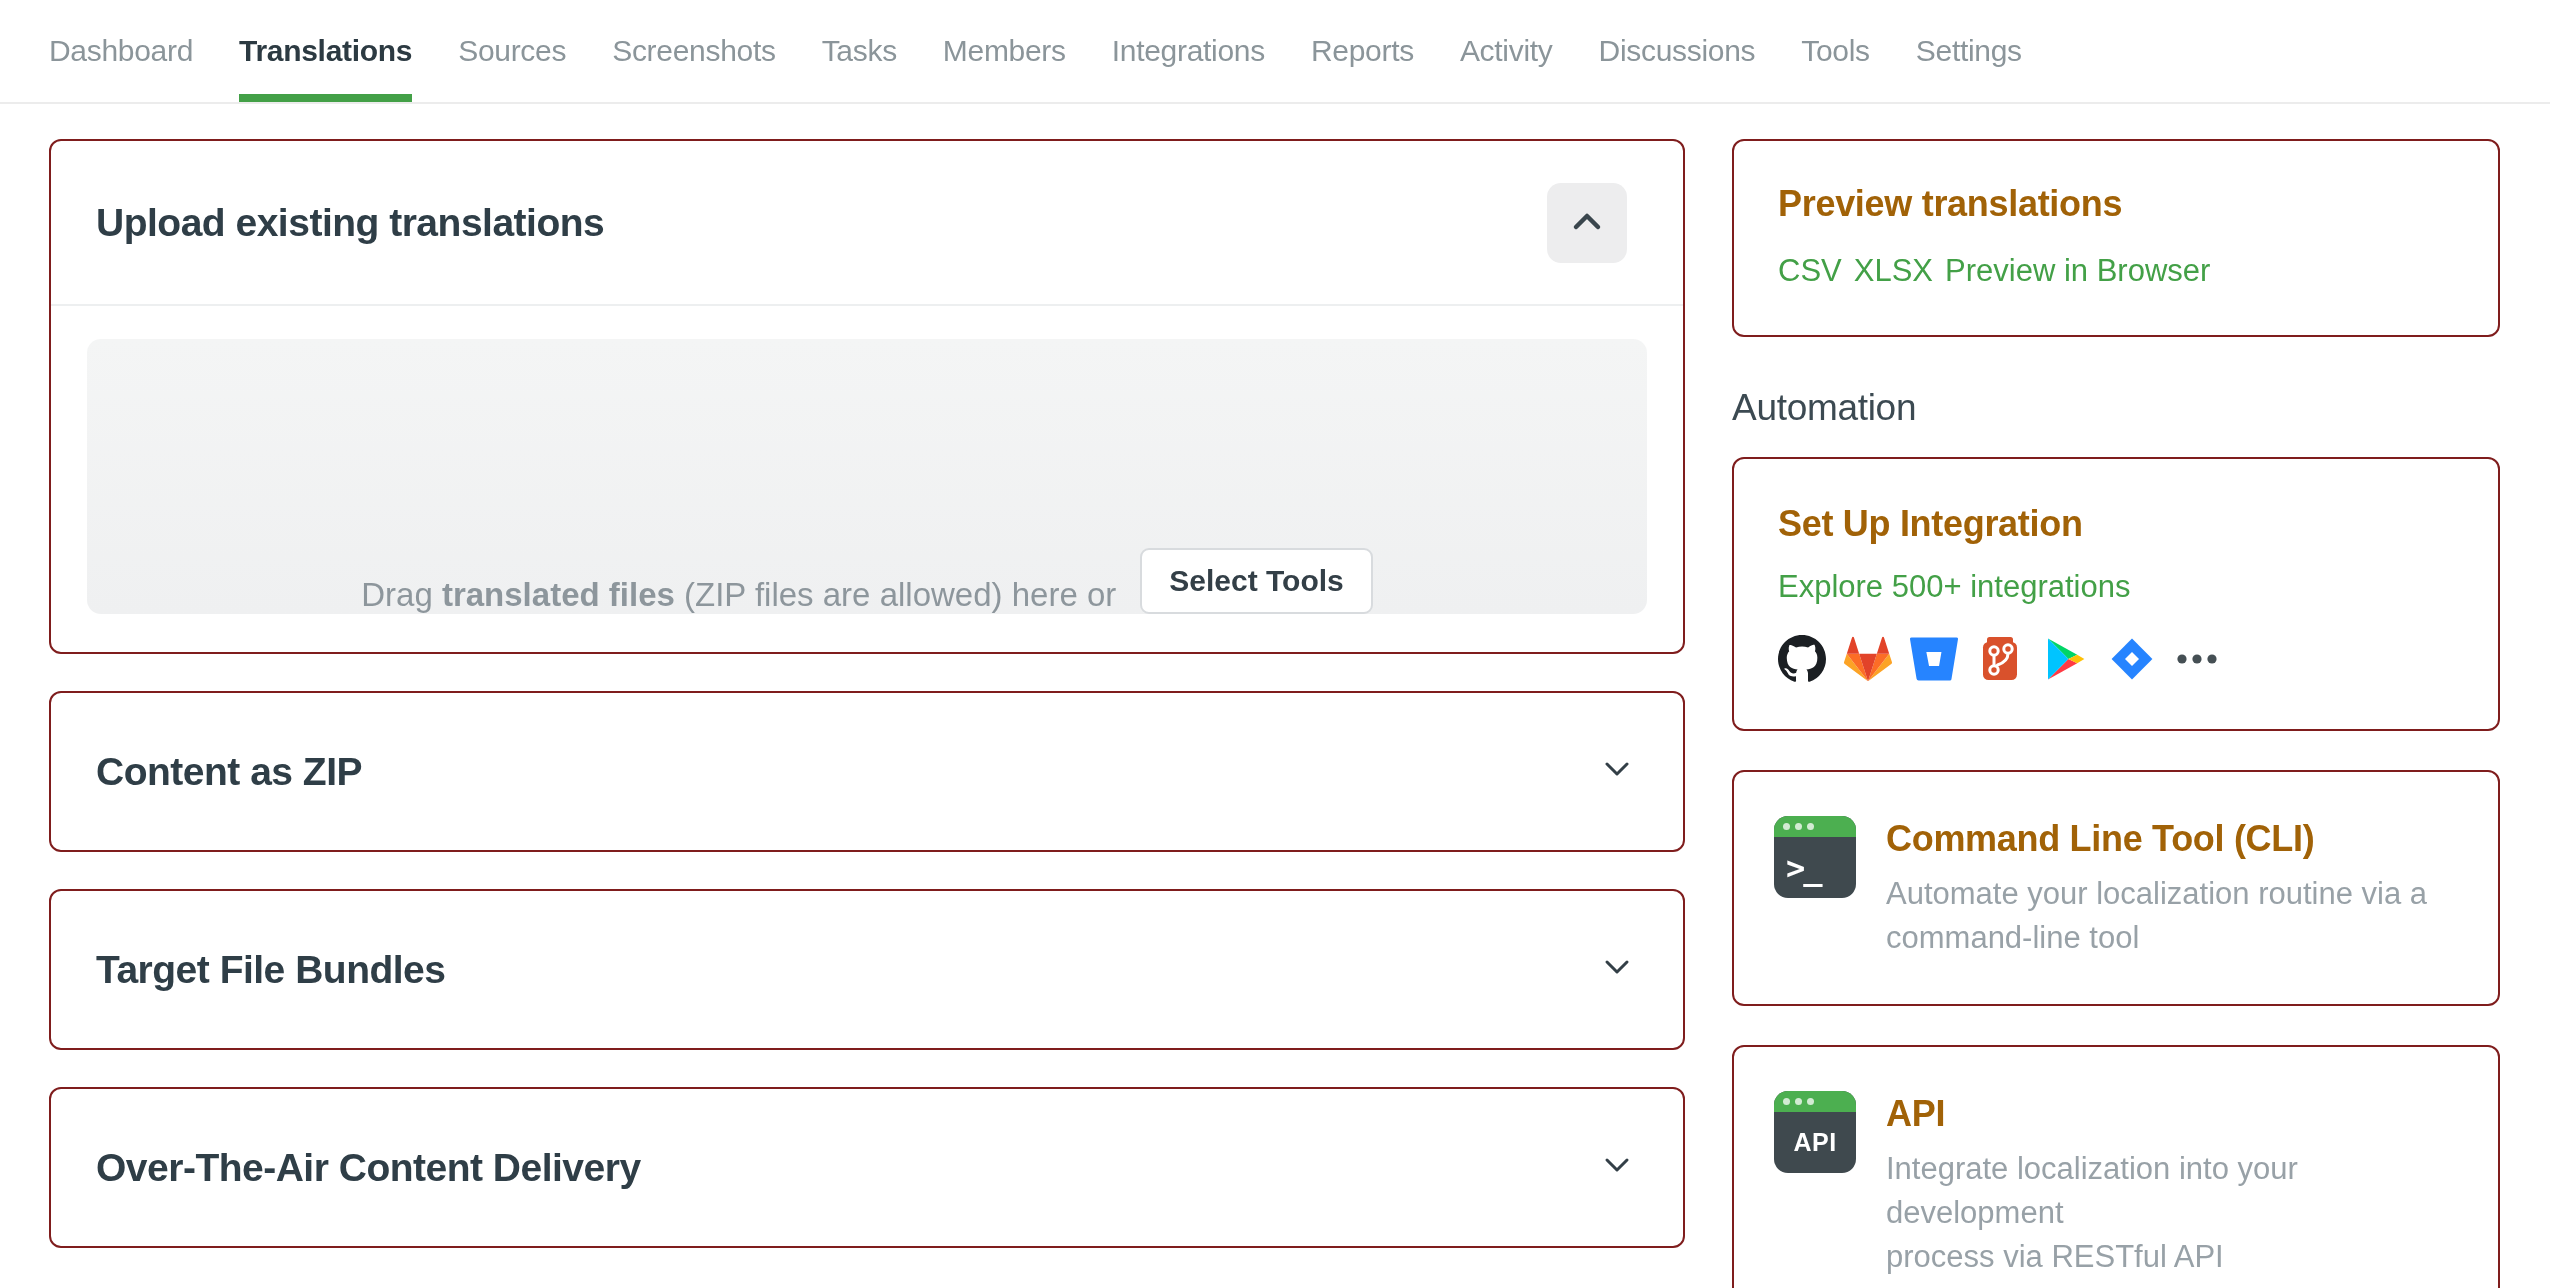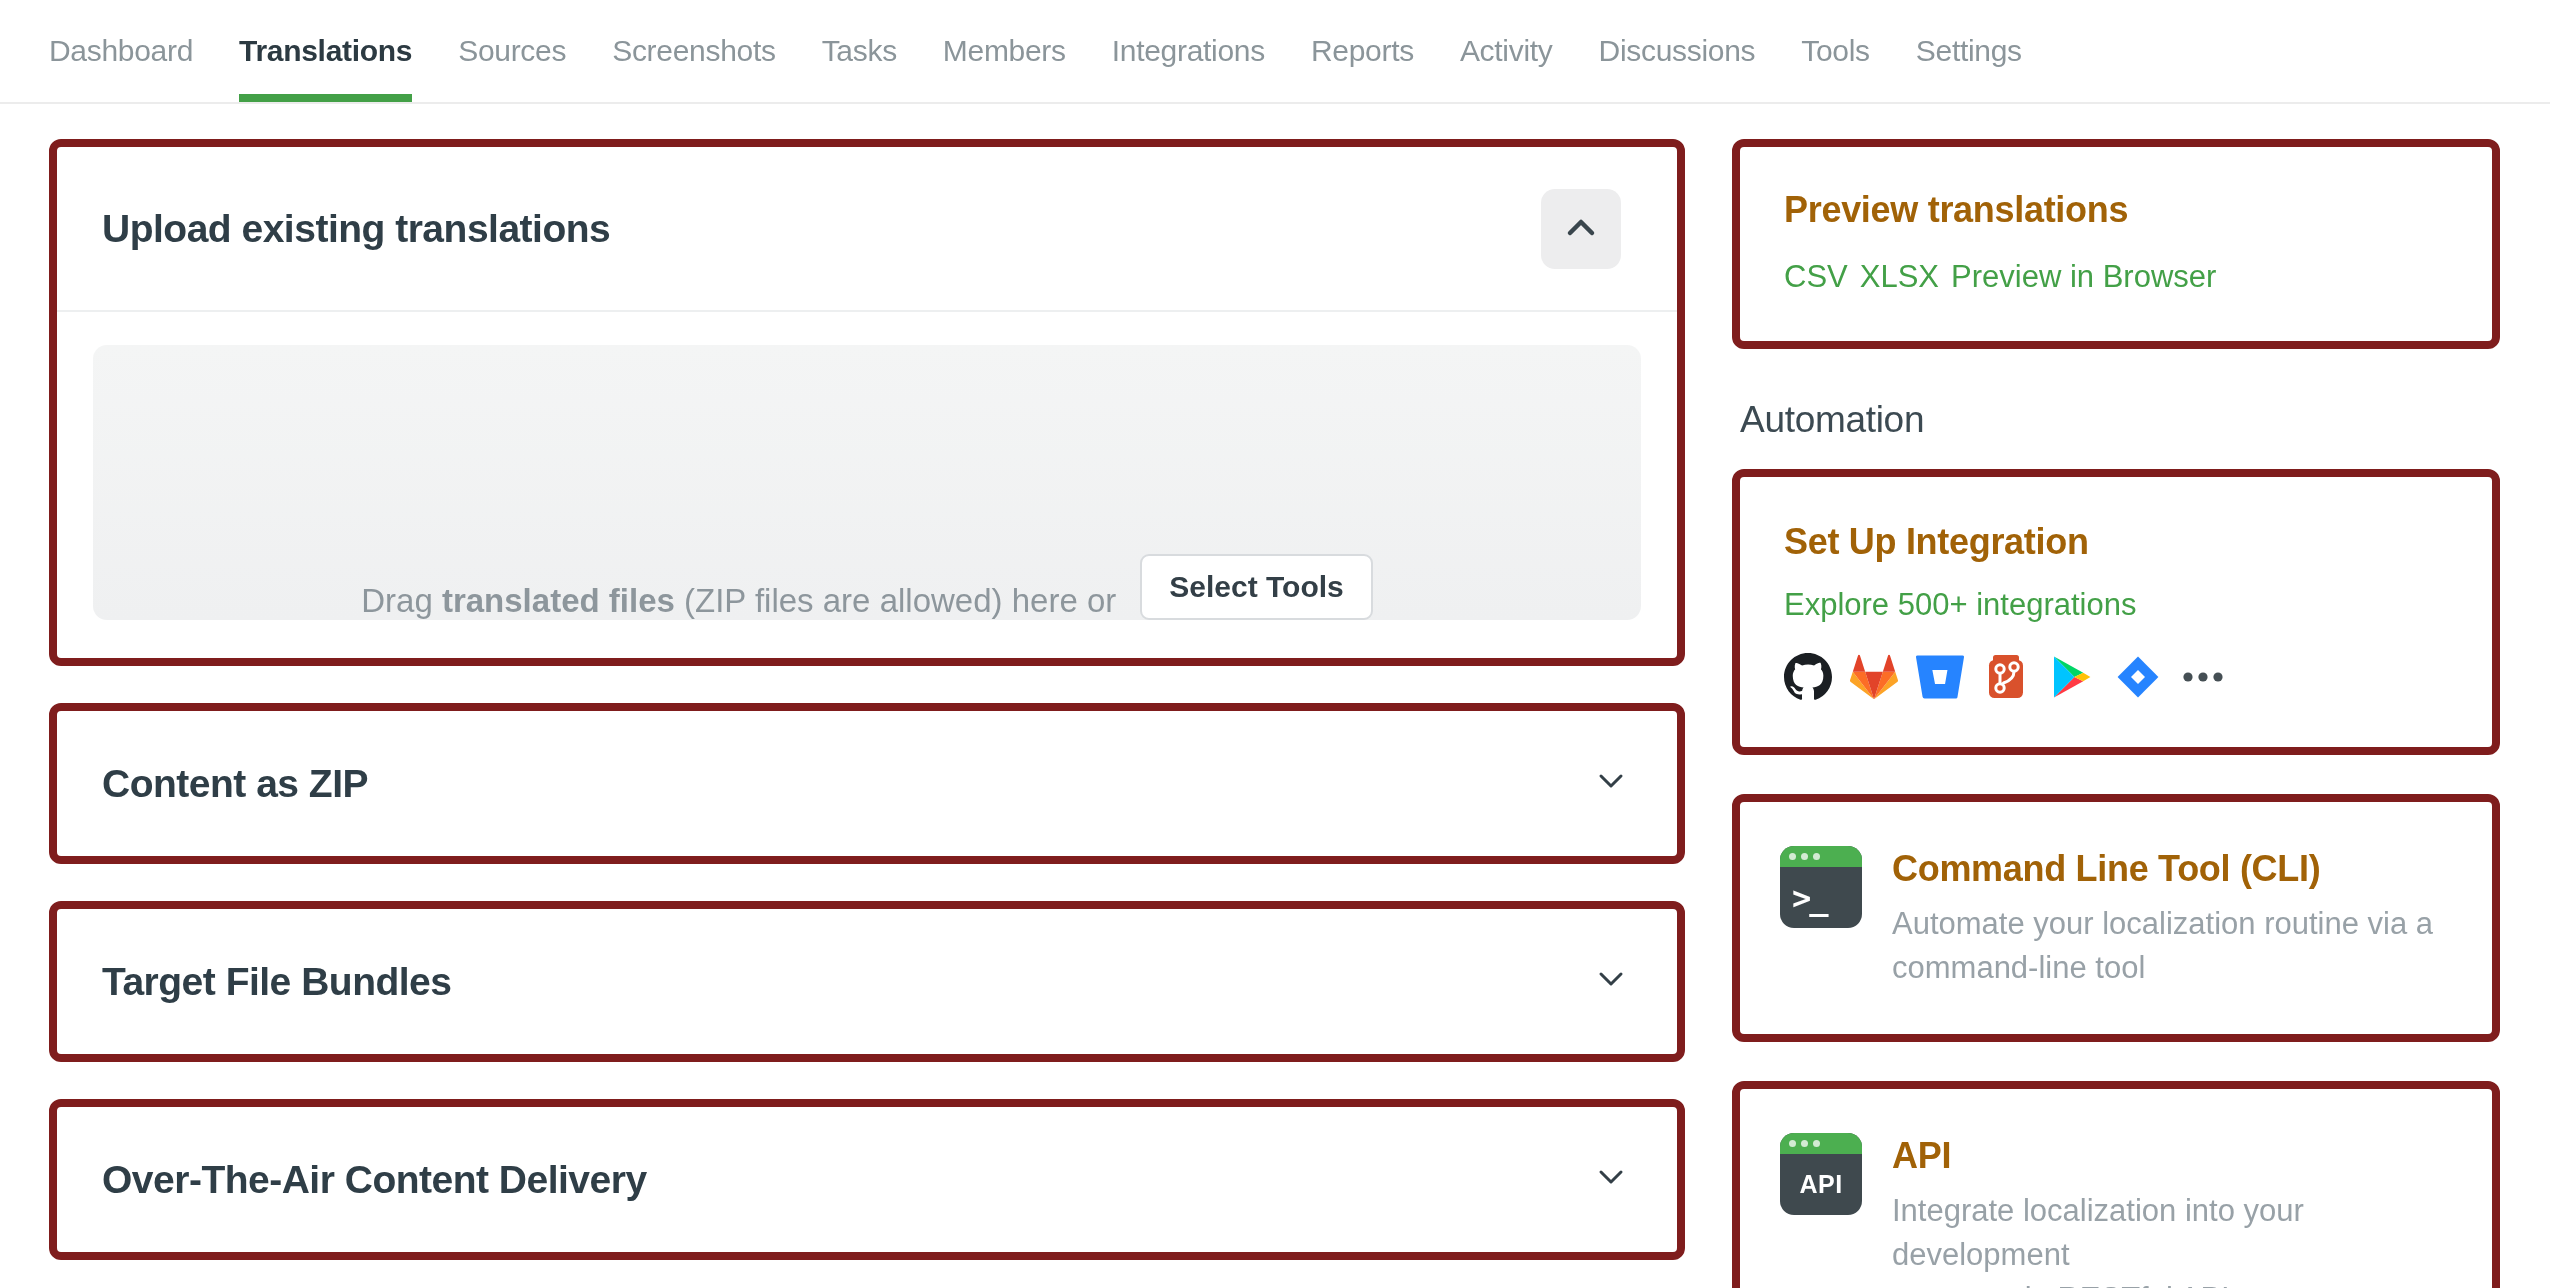--- a/index.html
+++ b/index.html
@@ -22,21 +22,21 @@
     content: ""; position: absolute; left: 0; right: 0; bottom: 0;
     height: 8px; background: #43a047;
   }
 
   
   .content { display: flex; gap: 47px; padding: 35px 50px 0 49px; }
   .col-left  { width: 1636px; flex: none; }
   .col-right { width: 768px;  flex: none; }
 
   .card {
-    background: #fff; border: 8px solid #7f1d1d; border-radius: 12px;
+    background: #fff; border: 2px solid #7f1d1d; border-radius: 12px;
   }
 
   
   .upload-card { overflow: hidden; }
   .upload-header {
     height: 165px; display: flex; align-items: center;
     justify-content: space-between; padding: 0 56px 0 45px;
     border-bottom: 2px solid #edeff0;
   }
   h2.panel-title {
@@ -69,21 +69,21 @@
     padding: 0 52px 0 45px; cursor: pointer;
   }
 
   
   .preview-card { padding: 42px 44px 46px 44px; }
   h3.card-title { font-size: 36px; font-weight: 700; color: #a16207; letter-spacing: -0.3px; }
   .preview-links { margin-top: 28px; display: flex; gap: 12px; }
   .green-link { font-size: 31px; color: #43a047; text-decoration: none; cursor: pointer; white-space: nowrap; }
 
   .automation-heading {
-    margin: 50px 0 28px 8px; font-size: 37px; font-weight: 500; color: #3c4a52;
+    margin: 50px 0 28px 0; font-size: 37px; font-weight: 500; color: #3c4a52;
     letter-spacing: -0.3px;
   }
 
   .integration-card { padding: 44px 44px 46px 44px; }
   .integration-card .green-link { display: inline-block; margin-top: 24px; }
   .icon-row { margin-top: 30px; display: flex; align-items: center; gap: 18px; }
   .icon-row svg { display: block; cursor: pointer; }
 
   .tool-card { margin-top: 39px; padding: 44px 40px; display: flex; gap: 30px; }
   .tool-icon {

